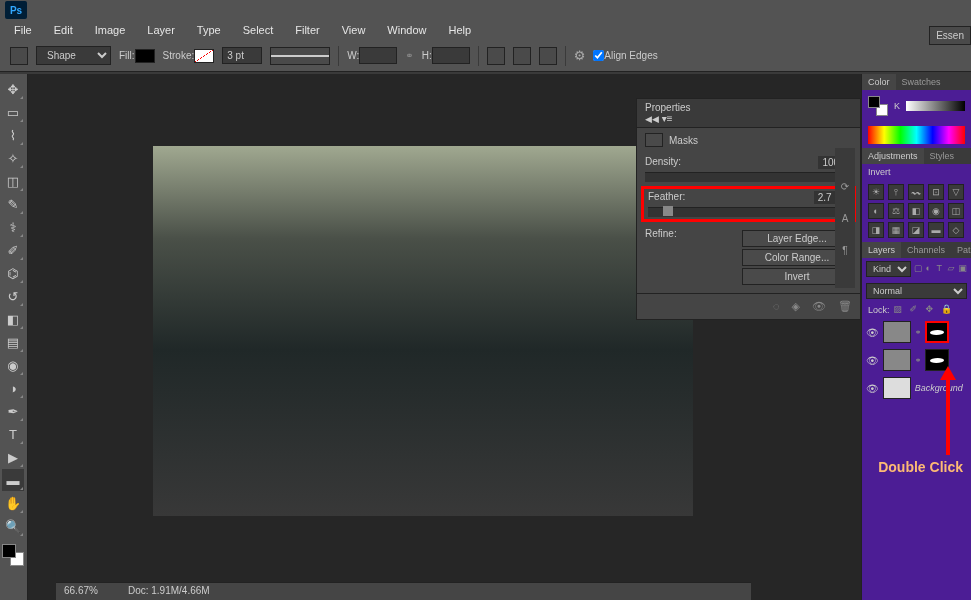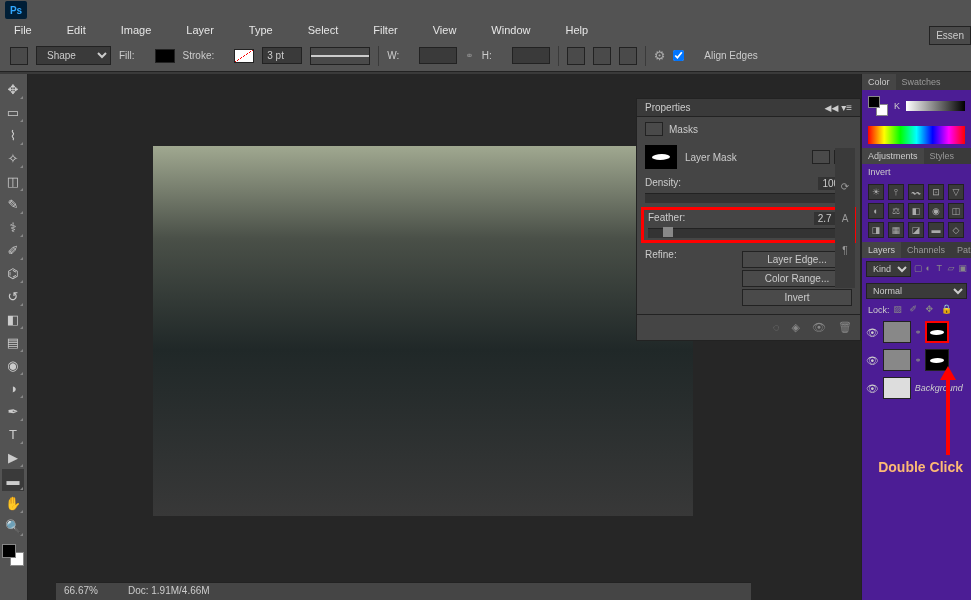--- a/index.html
+++ b/index.html
@@ -1,24 +1,24 @@
 <!DOCTYPE html>
 <html><head>
   <meta charset="utf-8">
   <style>
     * { box-sizing: border-box; margin: 0; padding: 0; font-family: Arial, sans-serif; }
     body { background: #535353; width: 971px; height: 600px; overflow: hidden; position: relative; }
     
     .top-bar { background: #535353; height: 20px; display: flex; align-items: center; padding: 0 5px; }
     .ps-logo { width: 22px; height: 18px; background: #001e36; color: #31a8ff; font-size: 10px; font-weight: bold; display: flex; align-items: center; justify-content: center; margin-right: 5px; border-radius: 2px; }
-    .menu-bar { height: 20px; display: flex; align-items: center; gap: 19px; padding: 0 6px; }
+    .menu-bar { height: 20px; display: flex; align-items: center; gap: 6px; padding: 0 6px; }
     .menu-item { color: #e6e6e6; font-size: 11px; padding: 2px 8px; cursor: pointer; }
     
     .options-bar { background: #535353; height: 32px; border-bottom: 1px solid #222; display: flex; align-items: center; padding: 0 10px; gap: 8px; }
-    .opt-control { display: flex; align-items: center; gap: 20px; font-size: 10px; color: #ccc; }
+    .opt-control { display: flex; align-items: center; gap: 0; font-size: 10px; color: #ccc; }
     .opt-select { background: #3a3a3a; border: 1px solid #222; color: #ccc; font-size: 10px; padding: 2px 18px 2px 6px; }
     .opt-input { background: #3a3a3a; border: 1px solid #222; color: #ccc; font-size: 10px; padding: 2px 4px; width: 38px; }
     .divider-v { width: 1px; height: 20px; background: #3a3a3a; }
     .swatch { width: 20px; height: 14px; border: 1px solid #222; }
     .swatch.black { background: #000; }
     .swatch.diag { background: linear-gradient(to bottom right, #fff 48%, red 48%, red 52%, #fff 52%); }
     .checkbox { width: 11px; height: 11px; }
     .opt-icon { width: 18px; height: 18px; background: #4a4a4a; border: 1px solid #222; }
     
     .tabs-bar { background: #3a3a3a; height: 22px; display: flex; align-items: flex-end; padding-left: 35px; }
@@ -33,21 +33,21 @@
     .tool.active { background: #3a3a3a; }
     .tool::after { content: ''; position: absolute; right: 1px; bottom: 1px; width: 0; height: 0; border-left: 3px solid transparent; border-bottom: 3px solid #888; }
     .fg-bg { width: 22px; height: 22px; position: relative; margin-top: 6px; }
     .fg { position: absolute; top: 0; left: 0; width: 14px; height: 14px; background: #000; border: 1px solid #888; }
     .bg { position: absolute; bottom: 0; right: 0; width: 14px; height: 14px; background: #fff; border: 1px solid #888; }
     
     .canvas-area { flex: 1; background: #262626; position: relative; overflow: hidden; }
     .canvas { position: absolute; top: 72px; left: 125px; width: 540px; height: 370px; background: linear-gradient(to bottom, #a0a890 0%, #4a5048 25%, #202828 55%, #383838 100%); }
     
     .properties-panel { position: absolute; right: 0; top: 24px; width: 225px; background: #454545; border: 1px solid #222; }
-    .panel-header { background: #3a3a3a; padding: 3px 8px; font-size: 10px; color: #ccc; display: flex; justify-content: space-between; border-bottom: 1px solid #222; }
+    .panel-header { background: #3a3a3a; padding: 3px 8px; font-size: 10px; color: #ccc; display: flex; justify-content: space-between; border-bottom: 1px solid #222; flex-direction: column; }
     .panel-subheader { padding: 5px 8px; font-size: 10px; color: #ccc; display: flex; align-items: center; gap: 6px; }
     .mask-type { display: flex; align-items: center; gap: 8px; font-size: 10px; color: #ccc; padding: 4px 8px; justify-content: space-between; }
     .mask-thumb { width: 32px; height: 24px; background: #000; display: flex; align-items: center; justify-content: center; }
     .mask-shape { width: 18px; height: 6px; background: #fff; border-radius: 50%; transform: skewX(-15deg); }
     .prop-row { padding: 4px 8px; }
     .prop-label { font-size: 10px; color: #ccc; display: flex; justify-content: space-between; margin-bottom: 3px; }
     .prop-value { background: #333; padding: 1px 4px; font-size: 10px; color: #ccc; }
     .slider { height: 10px; background: #333; position: relative; border-top: 1px solid #222; }
     .slider-handle { position: absolute; top: -2px; width: 10px; height: 10px; background: #888; left: 15px; }
     .slider-handle.end { left: calc(100% - 10px); }
@@ -194,32 +194,20 @@
 
     <div class="properties-panel">
       <div class="panel-header">
         <span>Properties</span>
         <span><span style="font-size:9px">◀◀</span> <span>▾≡</span></span>
       </div>
       <div class="panel-subheader">
         <div class="icon-btn"></div>
         <span>Masks</span>
       </div>
-      <div class="mask-type">
-        <div style="display:flex;align-items:center;gap:8px">
-          <div class="mask-thumb">
-              <div class="mask-shape"></div>
-            </div>
-          <span>Layer Mask</span>
-        </div>
-        <div style="display:flex;gap:4px">
-          <div class="icon-btn"></div>
-          <div class="icon-btn"></div>
-        </div>
-      </div>
       <div class="prop-row">
         <div class="prop-label">
             <span>Density:</span>
             <span class="prop-value">100%</span>
           </div>
         <div class="slider">
             <div class="slider-handle end"></div>
           </div>
       </div>
       <div class="red-box">

